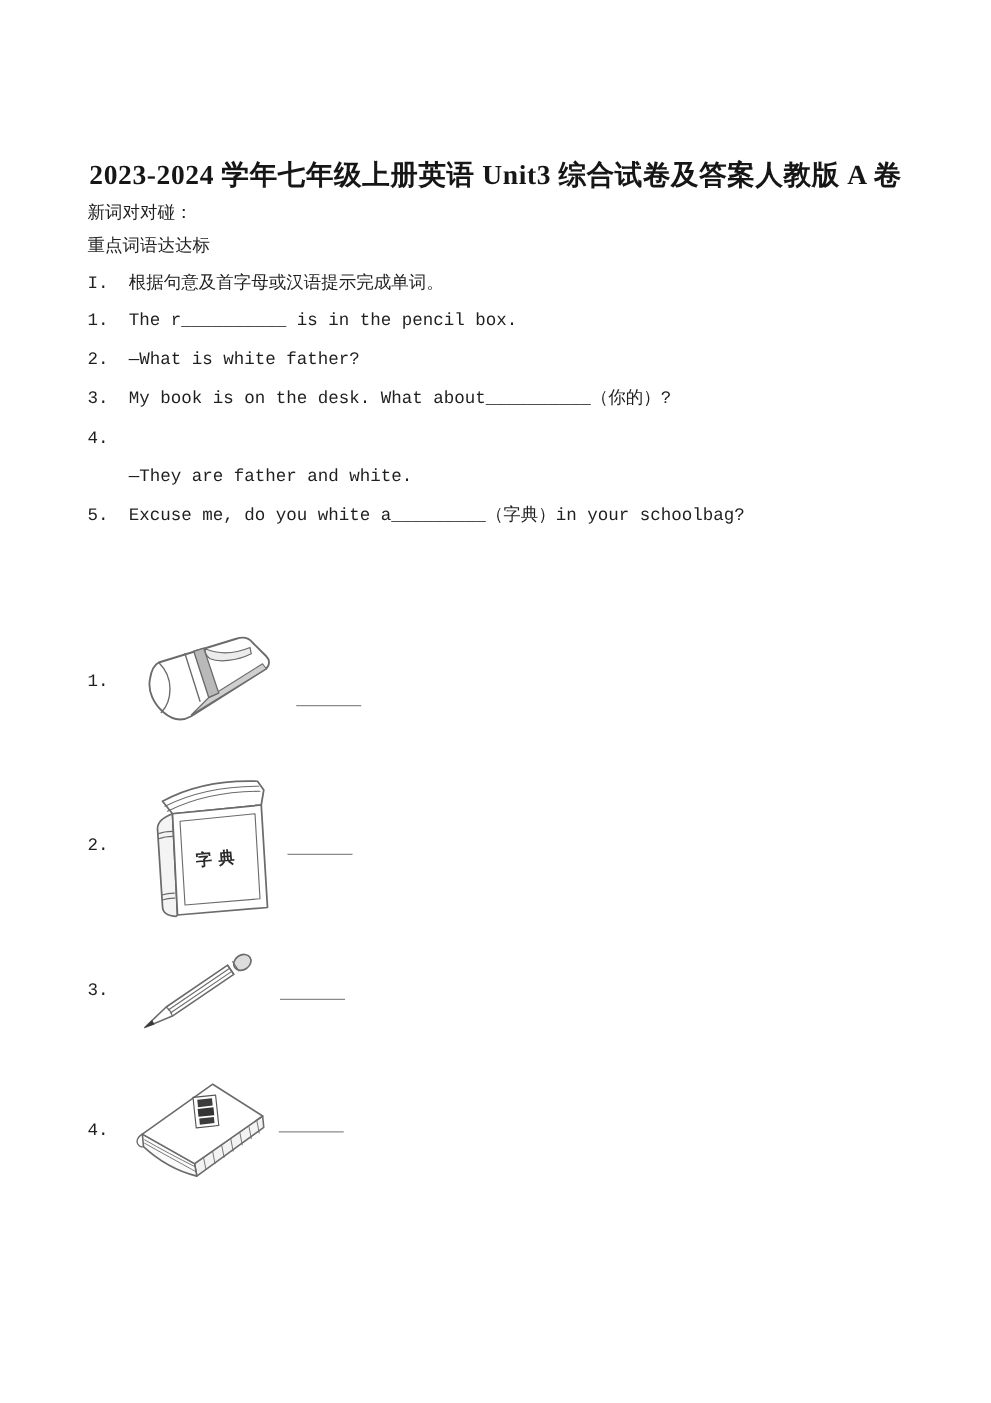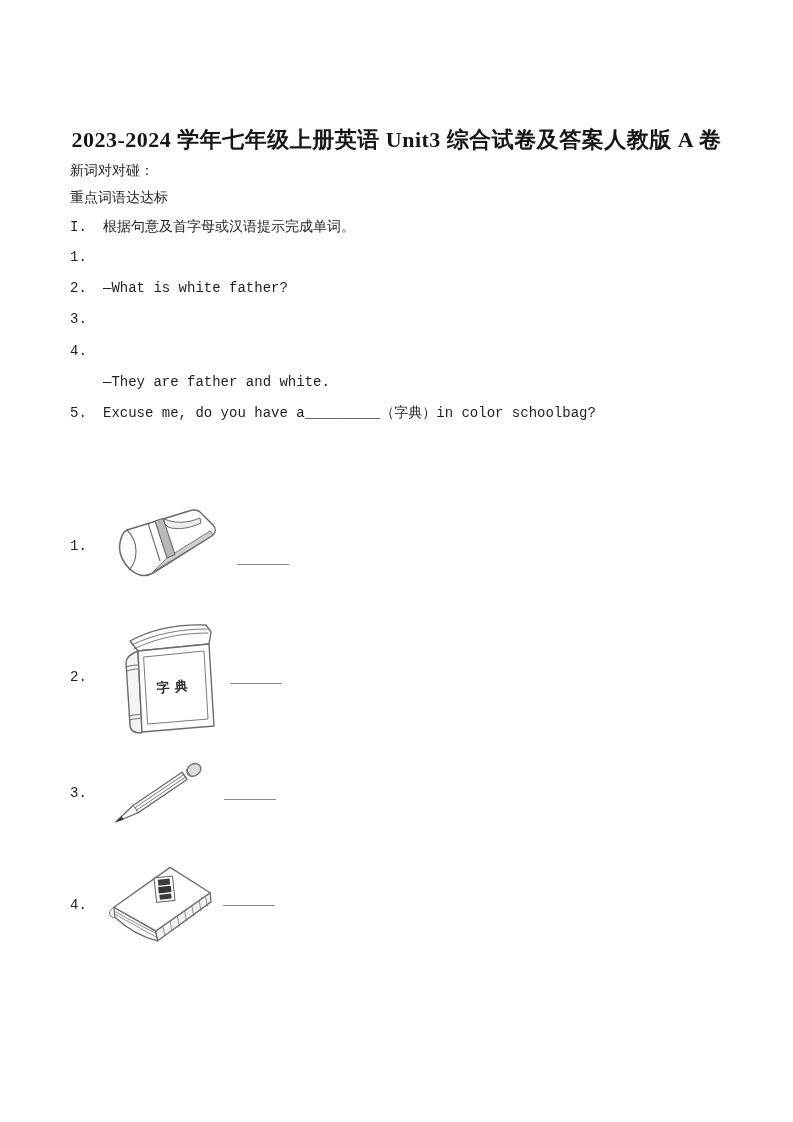--- a/index.html
+++ b/index.html
@@ -60,38 +60,40 @@
   <div class="textline intro1">新词对对碰：</div>
 
   <div class="hrow s1head">
     <span class="qnum">I.</span>
     <span class="qtext">根据句意及首字母或汉语提示完成单词。</span>
   </div>
 
   <div class="qlist">
     <div class="qline">
       <span class="qnum">1.</span>
+      <span class="qtext">The r__________ is in the pencil box.</span>
     </div>
     <div class="qline">
       <span class="qnum">2.</span>
       <span class="qtext">—What is white father?</span>
     </div>
     <div class="qline">
       <span class="qnum">3.</span>
+      <span class="qtext">My book is on the desk. What about__________（你的）?</span>
     </div>
     <div class="qline">
       <span class="qnum">4.</span>
     </div>
     <div class="qline">
       <span class="qnum"></span>
       <span class="qtext">—They are father and white.</span>
     </div>
     <div class="qline">
       <span class="qnum">5.</span>
-      <span class="qtext">Excuse me, do you have a_________（字典）in color schoolbag?</span>
+      <span class="qtext">Excuse me, do you white a_________（字典）in your schoolbag?</span>
     </div>
   </div>
 
   <div class="pic-row row1">
     <span class="qnum">1.</span>
     <span class="pic">
       <svg viewBox="0 0 120 80" width="120" height="80">
         <g stroke="#6b6b6b" stroke-width="1.5" fill="none" stroke-linejoin="round" stroke-linecap="round">
           <path fill="#ffffff" d="M24,24 L86,5 C92,3 96,4 99,8 L110,19 C113,22 113,26 110,29 L50,67 C43,71 35,70 28,64 C20,57 15,47 17,37 C18,31 20,26 24,24 Z"></path>
           <path fill="#cfcfcf" stroke-width="0.9" d="M64,52 L107,25 L110,29 L50,66 Z"></path>

